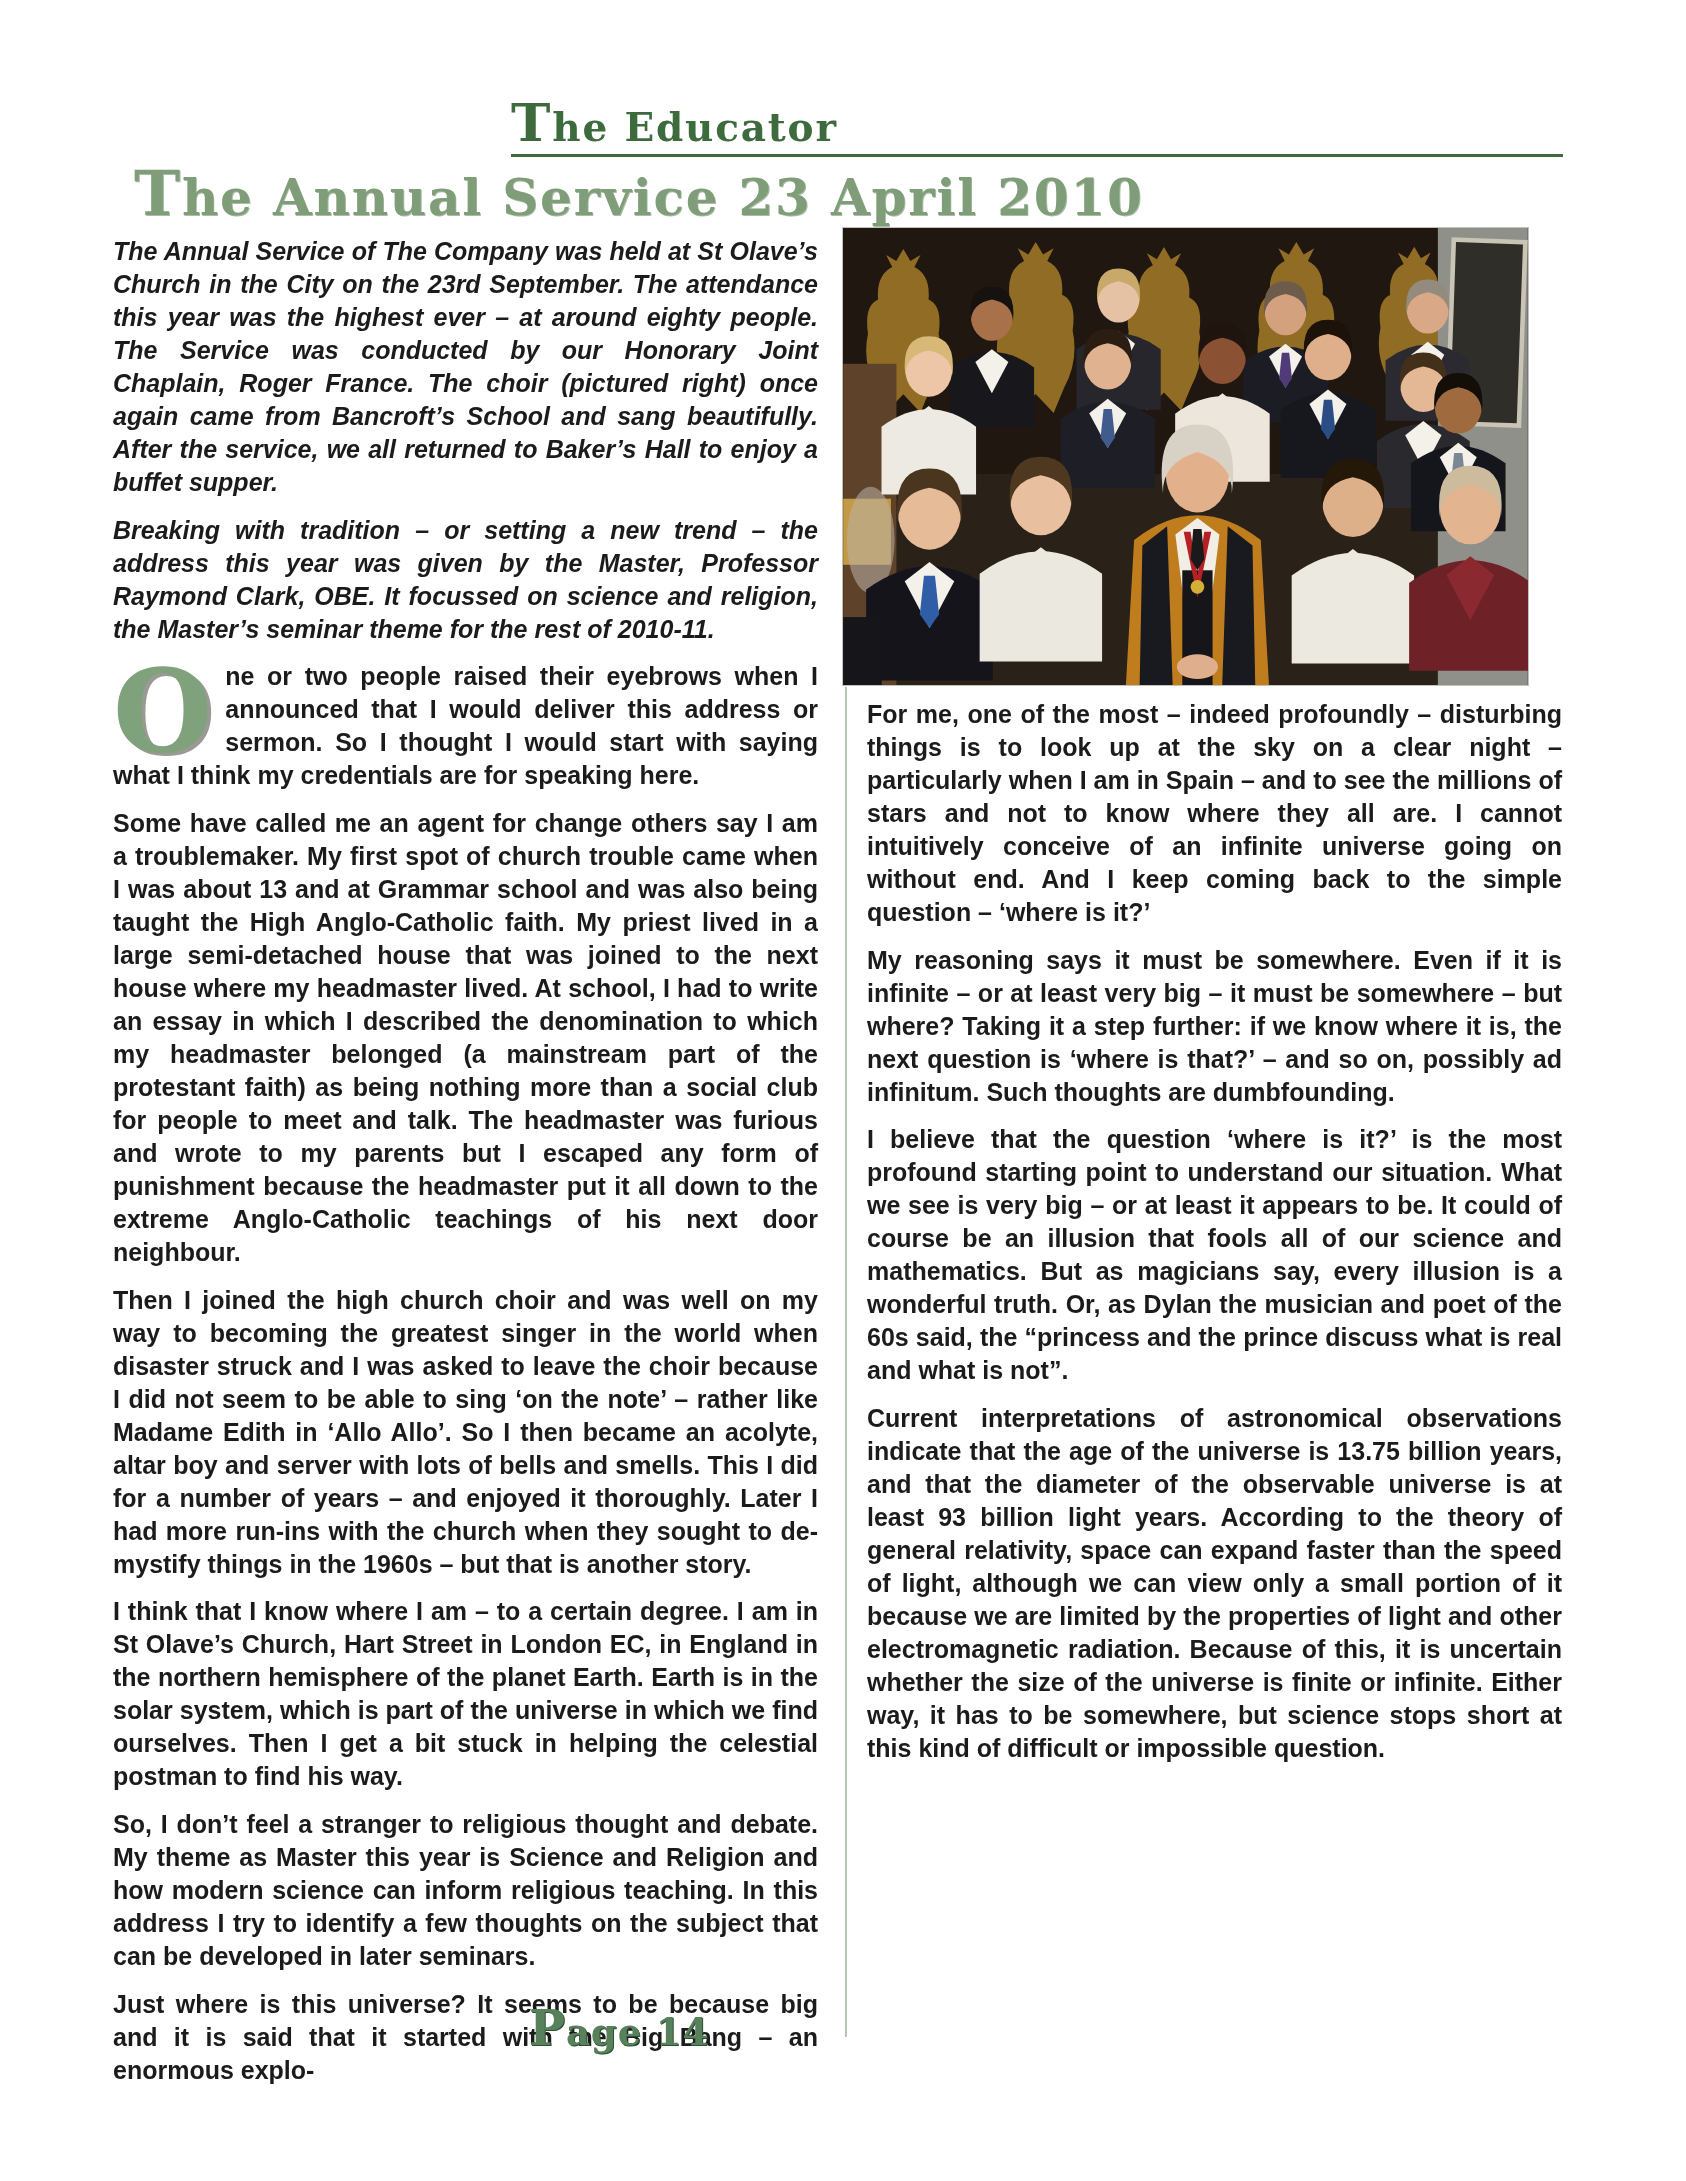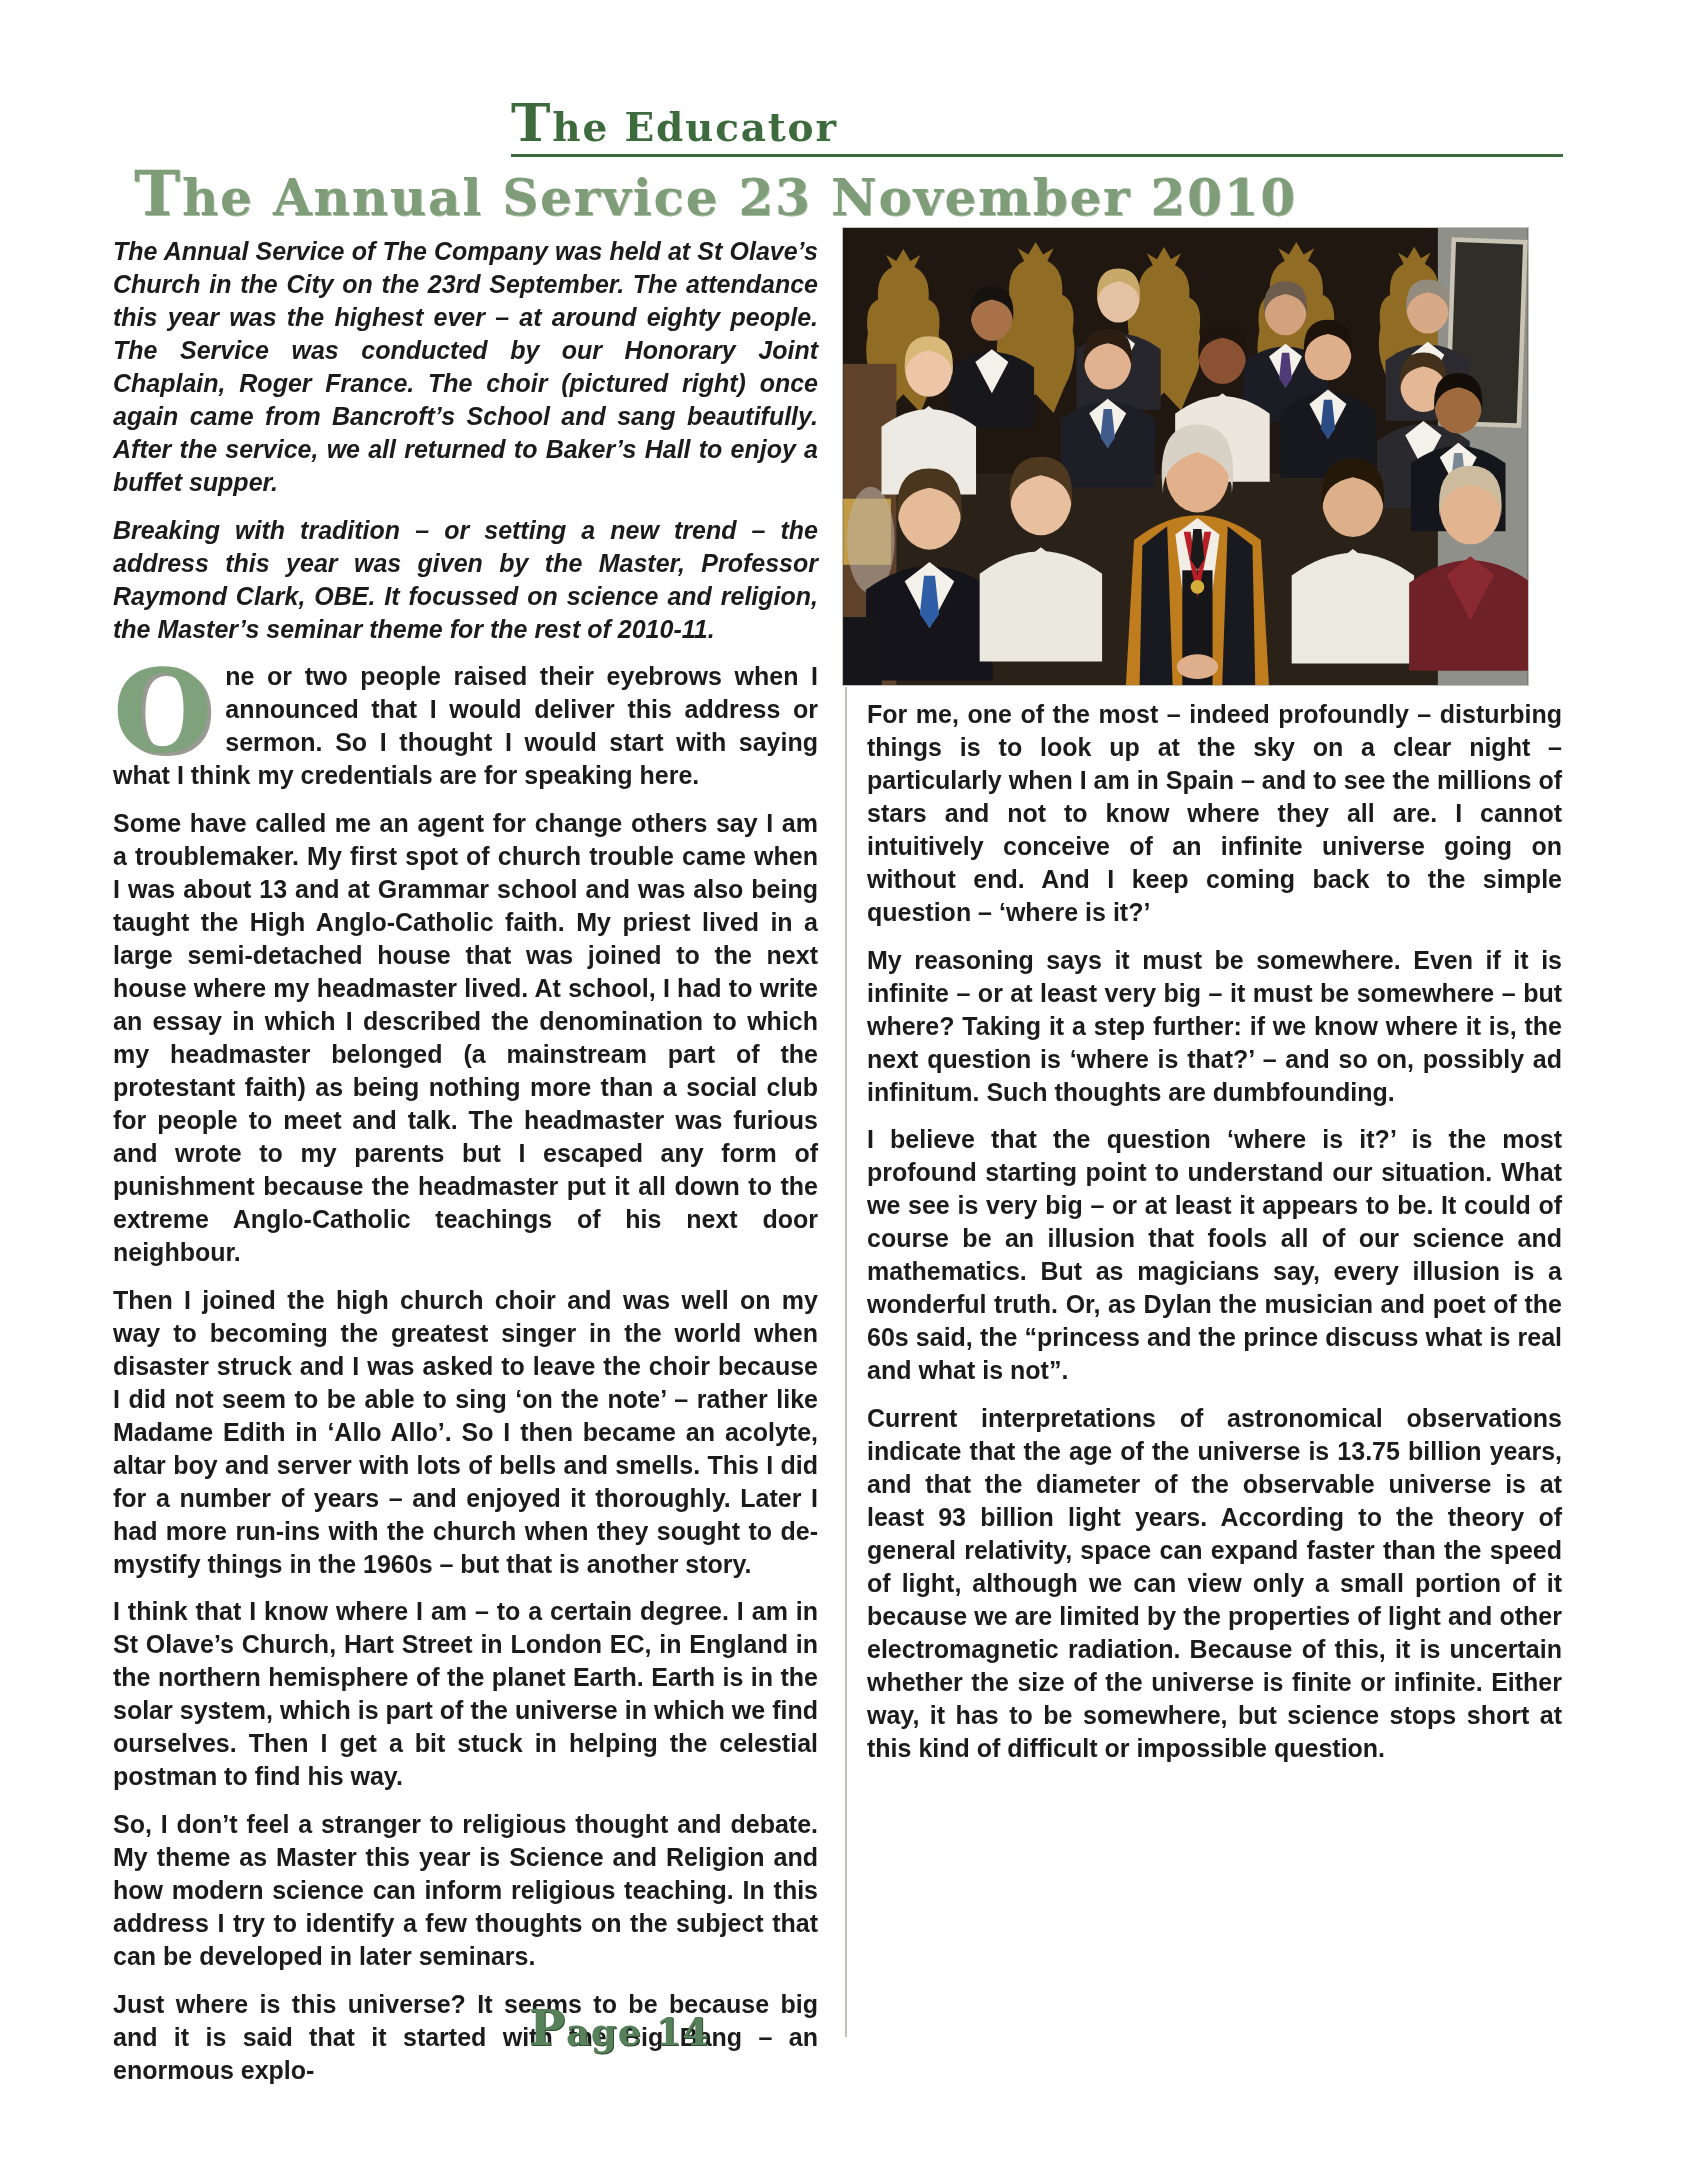--- a/index.html
+++ b/index.html
@@ -59,21 +59,21 @@
     text-shadow:0.9px 0.9px 0 #2f4f33;
   }
   .page-number::first-letter{font-size:48px;}
 </style>
 </head>
 <body>
 
 <h1 class="masthead-title">The Educator</h1>
 <div class="masthead-rule"></div>
 
-<h2 class="article-title">The Annual Service 23 November 2010</h2>
+<h2 class="article-title">The Annual Service 23 April 2010</h2>
 
 <figure class="photo-figure" role="img" aria-label="Group photograph: the Bancroft’s School choir in dark suits and white shirts with the Master in an orange-trimmed robe at the centre">
   <svg width="685" height="457" viewBox="0 0 746 498" aria-hidden="true">
     <defs>
       <g id="pp">
         <path d="M6,170 L6,104 Q52,70 98,104 L98,170 Z" fill="var(--suit,#1b1b22)"></path>
         <path d="M34,98 L52,84 L70,98 L52,132 Z" fill="var(--shirt,#f4f1ea)"></path>
         <path d="M48,94 L56,94 L59,122 L52,132 L45,122 Z" fill="var(--tie,rgba(0,0,0,0))"></path>
         <ellipse cx="52" cy="48" rx="23" ry="27" fill="var(--skin,#e3b491)"></ellipse>
         <path d="M29,54 Q25,16 52,16 Q79,16 75,54 Q74,34 52,30 Q30,34 29,54 Z" fill="var(--hair,#3a2a1c)"></path>

